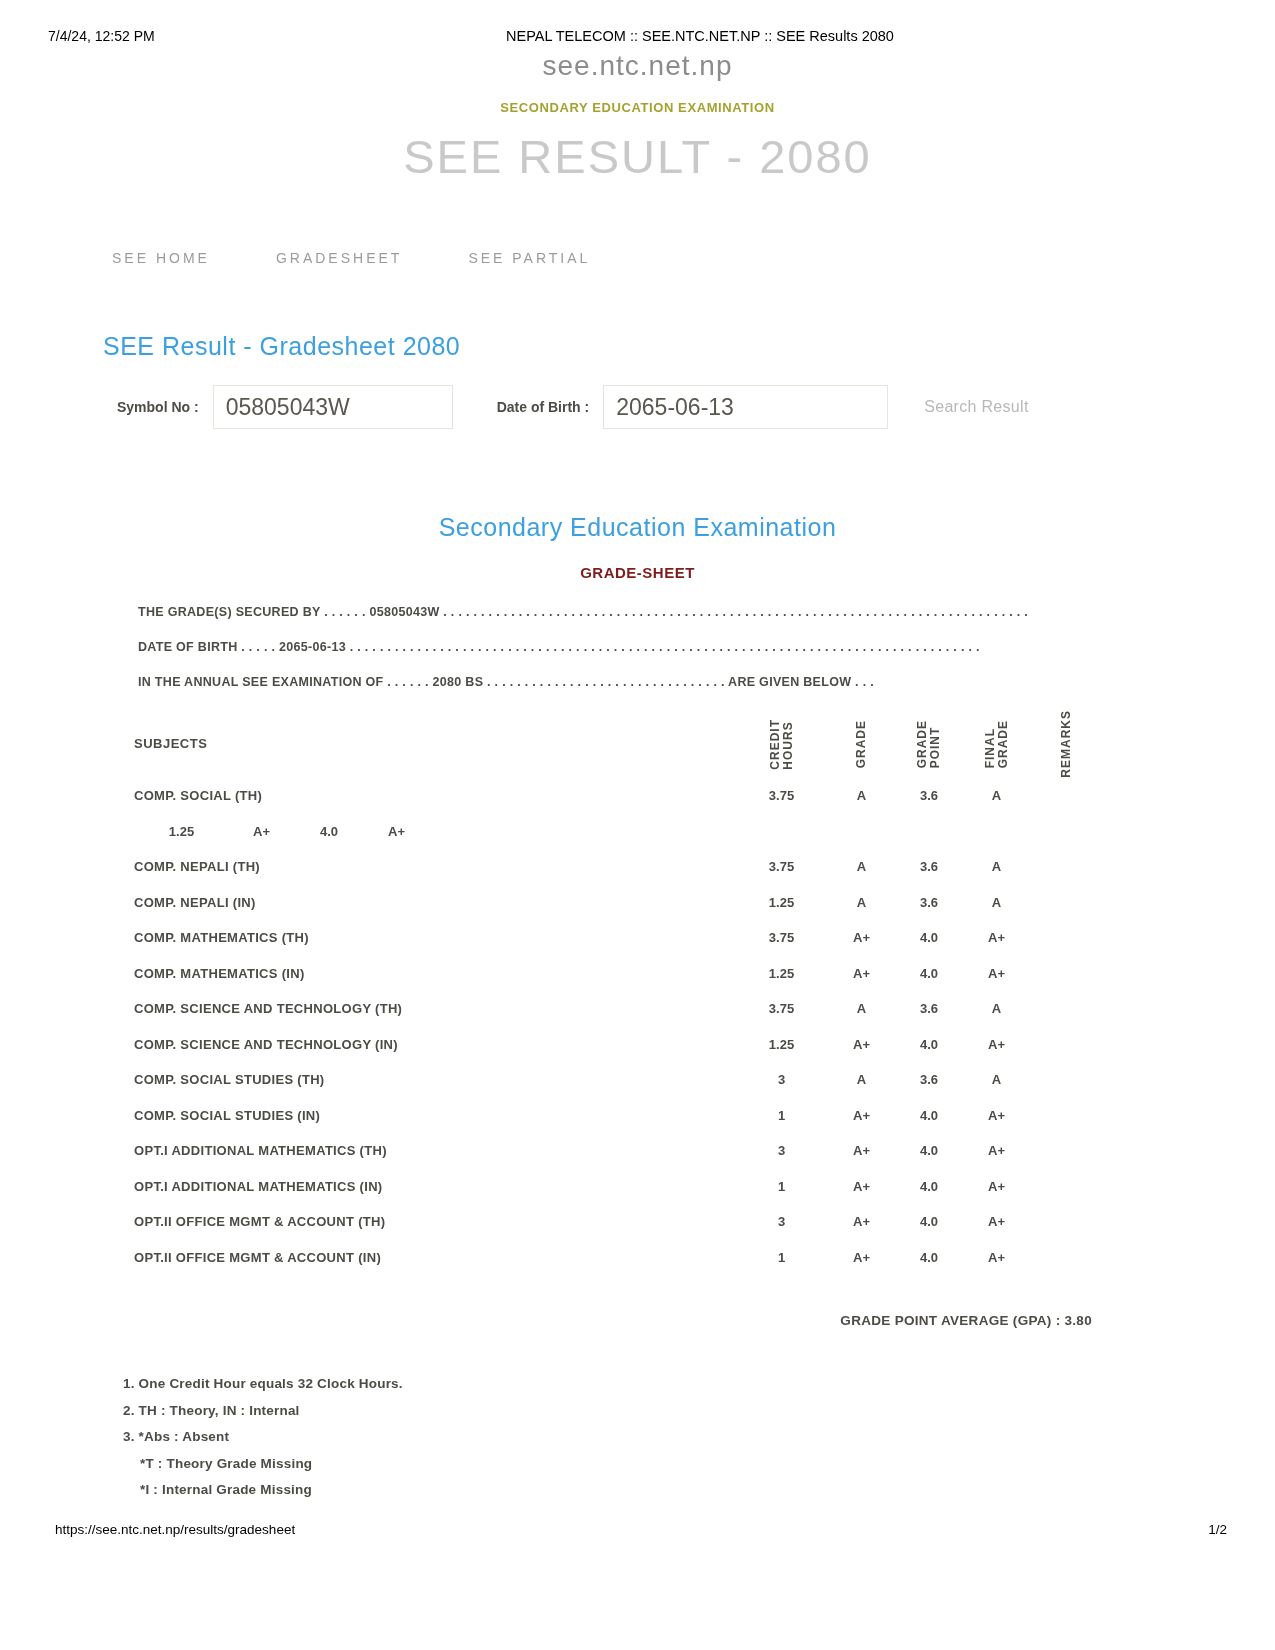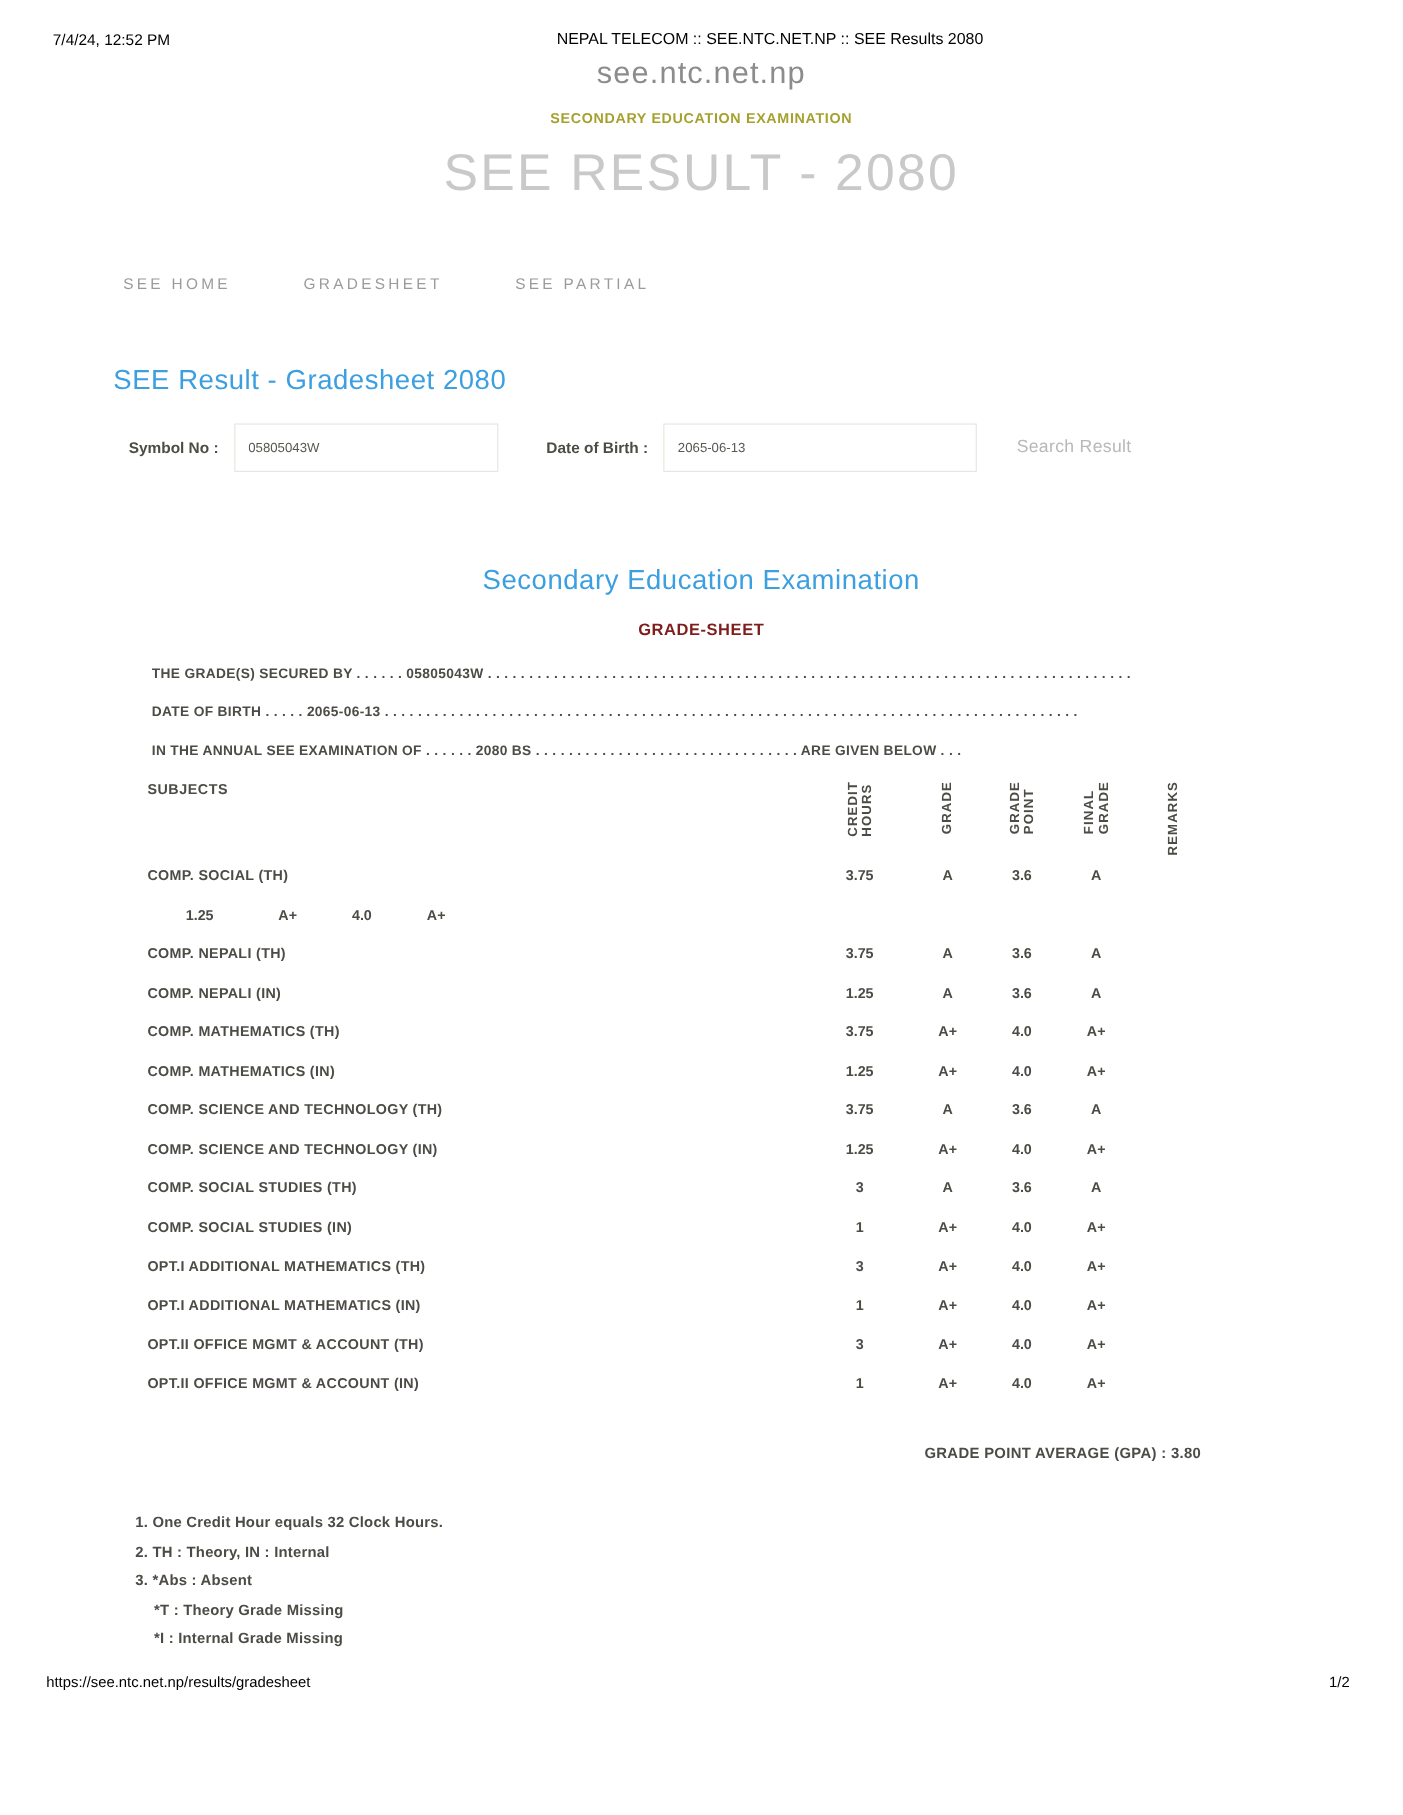--- a/index.html
+++ b/index.html
@@ -8,21 +8,21 @@
     width: 1275px; height: 1650px; position: relative;
     font-family: "Liberation Sans", sans-serif;
     color: #4d4b45;
   }
 
   
   .print-header { position: absolute; top: 28px; left: 0; width: 100%; height: 20px; padding-left: 20px; }
   .print-datetime { position: absolute; left: 48px; top: 0; font-size: 14px; color: #000; }
   .print-title { position: absolute; left: 380px; width: 640px; top: 0; text-align: center; font-size: 14.5px; color: #000; }
   .print-footer { position: absolute; top: 1522px; left: 0; width: 100%; height: 20px; }
-  .print-url { position: absolute; left: 42px; top: 0; font-size: 13.5px; color: #000; }
+  .print-url { position: absolute; left: 55px; top: 0; font-size: 13.5px; color: #000; }
   .print-page { position: absolute; right: 48px; top: 0; font-size: 13.5px; color: #000; }
 
   
   .masthead { padding-top: 50px; text-align: center; }
   .site-name { font-size: 28px; color: #8c8c8c; letter-spacing: 1px; font-weight: 400; }
   .site-subtitle { margin-top: 18px; font-size: 13px; font-weight: 700; color: #a6a12f; letter-spacing: 0.6px; }
   .site-banner { margin-top: 14px; font-size: 47px; color: #c9c9c9; letter-spacing: 2px; font-weight: 400; }
 
   
   .nav { margin-top: 66px; padding-left: 112px; display: flex; gap: 66px; }
@@ -31,21 +31,21 @@
   
   .section-heading {
     margin-top: 66px; margin-left: 103px;
     font-size: 25px; color: #3b9fe0; font-weight: 400; letter-spacing: 0.5px;
   }
   .search-row { margin-top: 24px; margin-left: 117px; display: flex; align-items: center; }
   .field-label { font-size: 14px; font-weight: 700; color: #4d4b45; }
   .text-input {
     height: 44px; border: 1px solid #e8e4dc; background: #fff;
     font-family: "Liberation Sans", sans-serif;
-    font-size: 12px; color: #5a5751; padding: 0 12px; outline: none;
+    font-size: 23px; color: #5a5751; padding: 0 12px; outline: none;
   }
   .input-symbol { width: 240px; margin-left: 14px; }
   .label-dob { margin-left: 44px; }
   .input-dob { width: 285px; margin-left: 14px; }
   .search-btn {
     margin-left: 36px; border: none; background: transparent;
     font-family: "Liberation Sans", sans-serif;
     font-size: 16px; color: #b8b8b8; cursor: pointer; letter-spacing: 0.3px;
   }
 
@@ -54,21 +54,21 @@
   .gs-subheading { margin-top: 22px; text-align: center; font-size: 15px; font-weight: 700; color: #7f1d1d; letter-spacing: 0.5px; }
 
   .gs-lines { margin: 24px 0 0 138px; width: 966px; }
   .gs-line {
     font-size: 12.5px; font-weight: 700; color: #4d4b45; letter-spacing: 0.3px;
     white-space: nowrap; overflow: hidden; height: 16px; margin-bottom: 19px;
   }
 
   
   .gs-table { margin-left: 134px; width: 970px; }
-  .thead { display: flex; align-items: flex-start; height: 68px; margin-top: 6px; }
+  .thead { display: flex; align-items: center; height: 68px; margin-top: 6px; }
   .th-subjects { width: 600px; font-size: 13px; font-weight: 700; letter-spacing: 0.5px; padding-bottom: 2px; }
   .th-vert { display: flex; justify-content: center; align-items: flex-end; }
   .th-vert span {
     writing-mode: vertical-rl; transform: rotate(180deg);
     white-space: pre-line; font-size: 12px; font-weight: 700; letter-spacing: 1px;
     line-height: 13px; text-align: left;
   }
   .col-credit { width: 95px; }
   .col-grade { width: 65px; }
   .col-point { width: 70px; }

